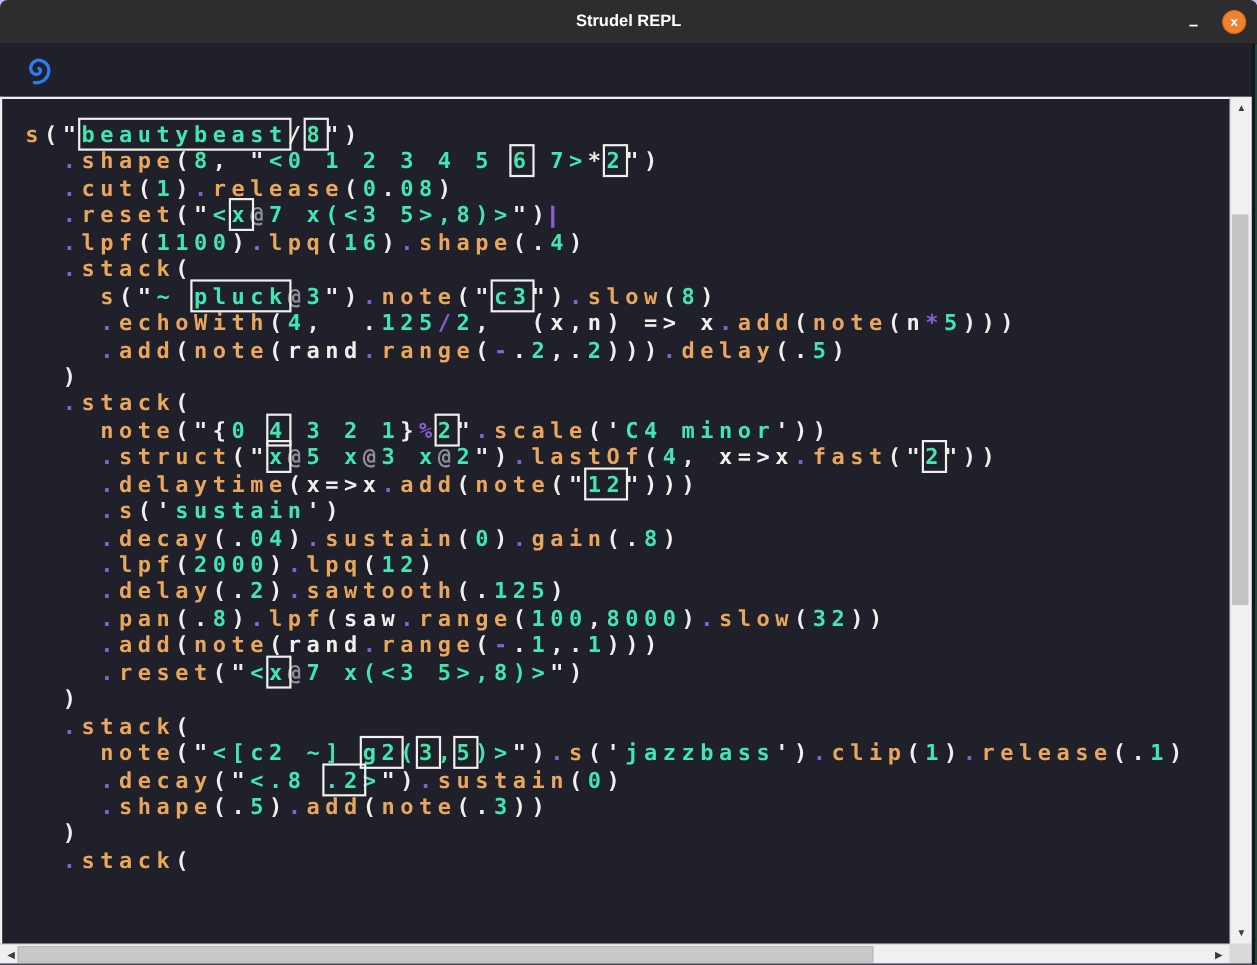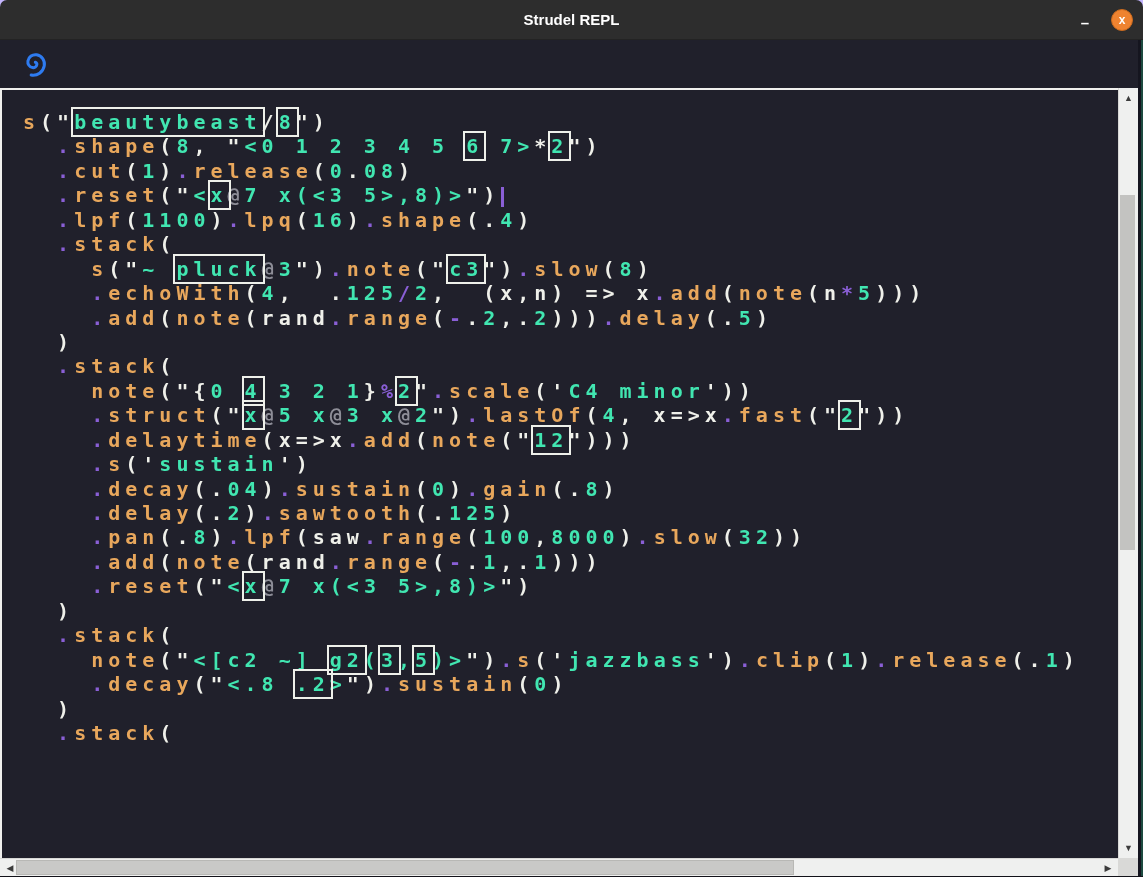--- a/index.html
+++ b/index.html
@@ -88,28 +88,30 @@
         <div class="line">    <span class="tk-f">s</span><span class="tk-p">("</span><span class="tk-t">~ </span><span class="tk-t boxed">pluck</span><span class="tk-a">@</span><span class="tk-t">3</span><span class="tk-p">")</span><span class="tk-o">.</span><span class="tk-f">note</span><span class="tk-p">("</span><span class="tk-t boxed">c3</span><span class="tk-p">")</span><span class="tk-o">.</span><span class="tk-f">slow</span><span class="tk-p">(</span><span class="tk-t">8</span><span class="tk-p">)</span></div>
         <div class="line">    <span class="tk-o">.</span><span class="tk-f">echoWith</span><span class="tk-p">(</span><span class="tk-t">4</span><span class="tk-p">,  .</span><span class="tk-t">125</span><span class="tk-o">/</span><span class="tk-t">2</span><span class="tk-p">,  (x,n) =&gt; x</span><span class="tk-o">.</span><span class="tk-f">add</span><span class="tk-p">(</span><span class="tk-f">note</span><span class="tk-p">(</span><span class="tk-p">n</span><span class="tk-o">*</span><span class="tk-t">5</span><span class="tk-p">)))</span></div>
         <div class="line">    <span class="tk-o">.</span><span class="tk-f">add</span><span class="tk-p">(</span><span class="tk-f">note</span><span class="tk-p">(</span><span class="tk-p">rand</span><span class="tk-o">.</span><span class="tk-f">range</span><span class="tk-p">(</span><span class="tk-o">-</span><span class="tk-p">.</span><span class="tk-t">2</span><span class="tk-p">,.</span><span class="tk-t">2</span><span class="tk-p">)))</span><span class="tk-o">.</span><span class="tk-f">delay</span><span class="tk-p">(.</span><span class="tk-t">5</span><span class="tk-p">)</span></div>
         <div class="line">  <span class="tk-p">)</span></div>
         <div class="line">  <span class="tk-o">.</span><span class="tk-f">stack</span><span class="tk-p">(</span></div>
         <div class="line">    <span class="tk-f">note</span><span class="tk-p">("{</span><span class="tk-t">0 </span><span class="tk-t boxed">4</span><span class="tk-t"> 3 2 1</span><span class="tk-p">}</span><span class="tk-o">%</span><span class="tk-t boxed">2</span><span class="tk-p">"</span><span class="tk-o">.</span><span class="tk-f">scale</span><span class="tk-p">('</span><span class="tk-t">C4 minor</span><span class="tk-p">'))</span></div>
         <div class="line">    <span class="tk-o">.</span><span class="tk-f">struct</span><span class="tk-p">("</span><span class="tk-t boxed">x</span><span class="tk-a">@</span><span class="tk-t">5 x</span><span class="tk-a">@</span><span class="tk-t">3 x</span><span class="tk-a">@</span><span class="tk-t">2</span><span class="tk-p">")</span><span class="tk-o">.</span><span class="tk-f">lastOf</span><span class="tk-p">(</span><span class="tk-t">4</span><span class="tk-p">, x=&gt;x</span><span class="tk-o">.</span><span class="tk-f">fast</span><span class="tk-p">("</span><span class="tk-t boxed">2</span><span class="tk-p">"))</span></div>
         <div class="line">    <span class="tk-o">.</span><span class="tk-f">delaytime</span><span class="tk-p">(x=&gt;x</span><span class="tk-o">.</span><span class="tk-f">add</span><span class="tk-p">(</span><span class="tk-f">note</span><span class="tk-p">("</span><span class="tk-t boxed">12</span><span class="tk-p">")))</span></div>
         <div class="line">    <span class="tk-o">.</span><span class="tk-f">s</span><span class="tk-p">('</span><span class="tk-t">sustain</span><span class="tk-p">')</span></div>
         <div class="line">    <span class="tk-o">.</span><span class="tk-f">decay</span><span class="tk-p">(.</span><span class="tk-t">04</span><span class="tk-p">)</span><span class="tk-o">.</span><span class="tk-f">sustain</span><span class="tk-p">(</span><span class="tk-t">0</span><span class="tk-p">)</span><span class="tk-o">.</span><span class="tk-f">gain</span><span class="tk-p">(.</span><span class="tk-t">8</span><span class="tk-p">)</span></div>
+        <div class="line">    <span class="tk-o">.</span><span class="tk-f">lpf</span><span class="tk-p">(</span><span class="tk-t">2000</span><span class="tk-p">)</span><span class="tk-o">.</span><span class="tk-f">lpq</span><span class="tk-p">(</span><span class="tk-t">12</span><span class="tk-p">)</span></div>
         <div class="line">    <span class="tk-o">.</span><span class="tk-f">delay</span><span class="tk-p">(.</span><span class="tk-t">2</span><span class="tk-p">)</span><span class="tk-o">.</span><span class="tk-f">sawtooth</span><span class="tk-p">(.</span><span class="tk-t">125</span><span class="tk-p">)</span></div>
         <div class="line">    <span class="tk-o">.</span><span class="tk-f">pan</span><span class="tk-p">(.</span><span class="tk-t">8</span><span class="tk-p">)</span><span class="tk-o">.</span><span class="tk-f">lpf</span><span class="tk-p">(</span><span class="tk-p">saw</span><span class="tk-o">.</span><span class="tk-f">range</span><span class="tk-p">(</span><span class="tk-t">100</span><span class="tk-p">,</span><span class="tk-t">8000</span><span class="tk-p">)</span><span class="tk-o">.</span><span class="tk-f">slow</span><span class="tk-p">(</span><span class="tk-t">32</span><span class="tk-p">))</span></div>
         <div class="line">    <span class="tk-o">.</span><span class="tk-f">add</span><span class="tk-p">(</span><span class="tk-f">note</span><span class="tk-p">(</span><span class="tk-p">rand</span><span class="tk-o">.</span><span class="tk-f">range</span><span class="tk-p">(</span><span class="tk-o">-</span><span class="tk-p">.</span><span class="tk-t">1</span><span class="tk-p">,.</span><span class="tk-t">1</span><span class="tk-p">)))</span></div>
         <div class="line">    <span class="tk-o">.</span><span class="tk-f">reset</span><span class="tk-p">("</span><span class="tk-t">&lt;</span><span class="tk-t boxed">x</span><span class="tk-a">@</span><span class="tk-t">7 x(&lt;3 5&gt;,8)&gt;</span><span class="tk-p">")</span></div>
         <div class="line">  <span class="tk-p">)</span></div>
         <div class="line">  <span class="tk-o">.</span><span class="tk-f">stack</span><span class="tk-p">(</span></div>
         <div class="line">    <span class="tk-f">note</span><span class="tk-p">("</span><span class="tk-t">&lt;[c2 ~] </span><span class="tk-t boxed">g2</span><span class="tk-t">(</span><span class="tk-t boxed">3</span><span class="tk-t">,</span><span class="tk-t boxed">5</span><span class="tk-t">)&gt;</span><span class="tk-p">")</span><span class="tk-o">.</span><span class="tk-f">s</span><span class="tk-p">('</span><span class="tk-t">jazzbass</span><span class="tk-p">')</span><span class="tk-o">.</span><span class="tk-f">clip</span><span class="tk-p">(</span><span class="tk-t">1</span><span class="tk-p">)</span><span class="tk-o">.</span><span class="tk-f">release</span><span class="tk-p">(.</span><span class="tk-t">1</span><span class="tk-p">)</span></div>
         <div class="line">    <span class="tk-o">.</span><span class="tk-f">decay</span><span class="tk-p">("</span><span class="tk-t">&lt;.8 </span><span class="tk-t boxed">.2</span><span class="tk-t">&gt;</span><span class="tk-p">")</span><span class="tk-o">.</span><span class="tk-f">sustain</span><span class="tk-p">(</span><span class="tk-t">0</span><span class="tk-p">)</span></div>
+        <div class="line">    <span class="tk-o">.</span><span class="tk-f">shape</span><span class="tk-p">(.</span><span class="tk-t">5</span><span class="tk-p">)</span><span class="tk-o">.</span><span class="tk-f">add</span><span class="tk-p">(</span><span class="tk-f">note</span><span class="tk-p">(.</span><span class="tk-t">3</span><span class="tk-p">))</span></div>
         <div class="line">  <span class="tk-p">)</span></div>
         <div class="line">  <span class="tk-o">.</span><span class="tk-f">stack</span><span class="tk-p">(</span></div>
       </div>
   </div>
 
   <div class="vscroll">
     <div class="vstep up">▲</div>
     <div class="vthumb"></div>
     <div class="vstep down">▼</div>
   </div>

